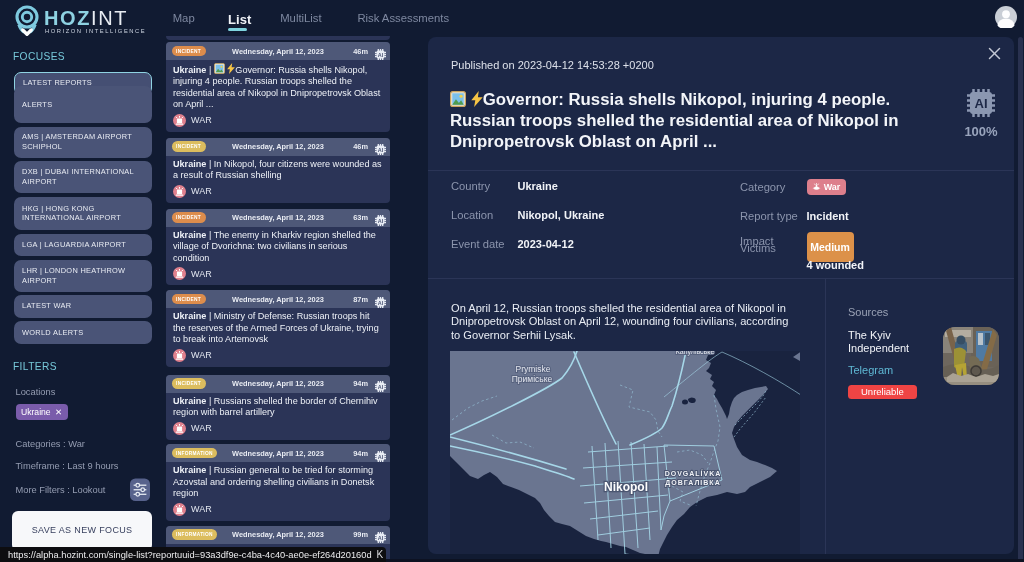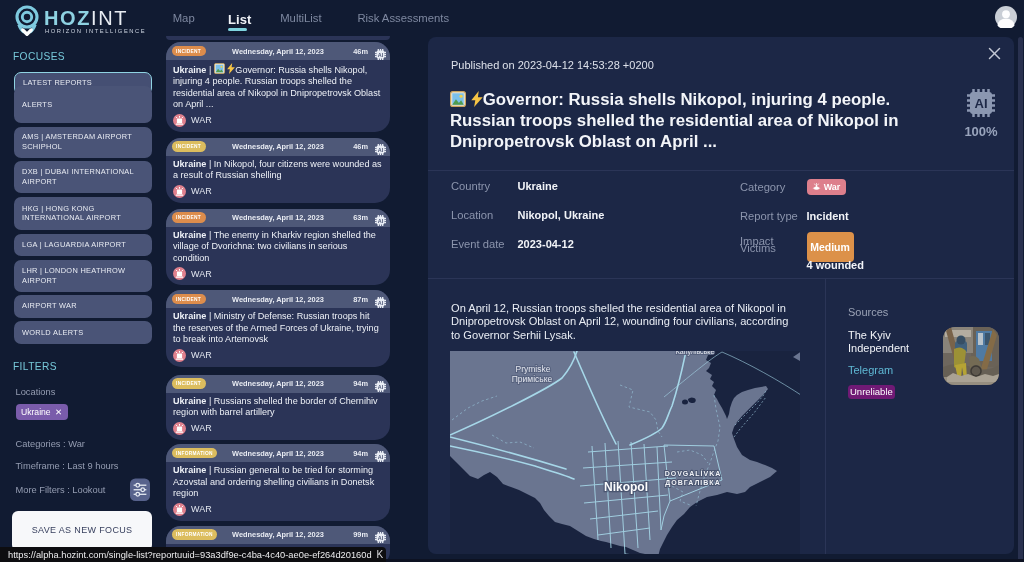--- a/index.html
+++ b/index.html
@@ -4,21 +4,21 @@
 *{margin:0;padding:0;box-sizing:border-box}
 html,body{width:1024px;height:562px;overflow:hidden;background:#111b32;font-family:"Liberation Sans",sans-serif}
 #page{position:relative;width:1024px;height:562px;background:#111b32;overflow:hidden}
 .abs{position:absolute}
 
 .sbtn{position:absolute;left:13.5px;width:138px;background:#4a5477;border-radius:7px;color:#e9ecf3;font-size:7.4px;letter-spacing:.3px;display:flex;align-items:center;padding-left:8.5px;line-height:9.7px}
 .sbtn.active{background:#454f73;border:1.5px solid #8fd3e2}
 .shead{position:absolute;left:13px;color:#77c9da;font-size:10.2px;letter-spacing:.4px;font-weight:400}
 .flab{position:absolute;left:15.5px;color:#959db2;font-size:9.3px}
 
-.card{position:absolute;left:166px;width:224px;border-radius:15px;overflow:hidden;background:#2b3457}
+.card{position:absolute;left:166px;width:224px;border-radius:4px;overflow:hidden;background:#2b3457}
 .chead{height:18.2px;background:#4e5878;display:flex;align-items:center;position:relative}
 .badge{border-radius:8px;color:#fff;font-weight:700;font-size:4.8px;letter-spacing:.3px;padding:2.9px 4.5px;margin-left:5.5px}
 .b-or{background:#dd8d4c}
 .b-ye{background:#dcbd5e}
 .cdate{position:absolute;left:0;right:0;text-align:center;color:#e8ebf2;font-weight:700;font-size:7.4px}
 .ctime{position:absolute;right:22px;color:#e8ebf2;font-weight:700;font-size:7.4px}
 .cchip{position:absolute;right:4px;top:3.6px}
 .cbody{padding:3.3px 7px 0 7px;color:#eef1f7;font-size:9.1px;line-height:11.5px}
 .cbody b{font-weight:700}
 .cfoot{display:flex;align-items:center;margin:3px 0 0 7px;color:#e2e6ef;font-size:9px}
@@ -42,21 +42,21 @@
 <div class="abs" style="left:45px;top:28px;font-size:5.8px;letter-spacing:1.55px;color:#cdd4e0">HORIZON INTELLIGENCE</div>
 
 <div class="shead" style="top:51px">FOCUSES</div>
 <div class="sbtn active" style="top:71.5px;height:23.5px">LATEST REPORTS</div>
 <div class="sbtn" style="top:86px;height:37px">ALERTS</div>
 <div class="sbtn" style="top:126.5px;height:31px">AMS | AMSTERDAM AIRPORT<br>SCHIPHOL</div>
 <div class="sbtn" style="top:161px;height:32px">DXB | DUBAI INTERNATIONAL<br>AIRPORT</div>
 <div class="sbtn" style="top:233.5px;height:22.5px">LGA | LAGUARDIA AIRPORT</div>
 <div class="sbtn" style="top:197px;height:32.5px">HKG | HONG KONG<br>INTERNATIONAL AIRPORT</div>
 <div class="sbtn" style="top:259.5px;height:32px">LHR | LONDON HEATHROW<br>AIRPORT</div>
-<div class="sbtn" style="top:294.5px;height:23px">AIRPORT WAR</div>
+<div class="sbtn" style="top:294.5px;height:23px">LATEST WAR</div>
 <div class="sbtn" style="top:321px;height:23px">WORLD ALERTS</div>
 
 <div class="shead" style="top:361px">FILTERS</div>
 <div class="flab" style="top:387px">Locations</div>
 <div class="abs" style="left:15.5px;top:403.5px;height:16.5px;background:#7a5cab;border-radius:4px;color:#fff;font-size:8.6px;display:flex;align-items:center;padding:0 5.5px">Ukraine&nbsp;<span style="font-size:8.5px;margin-left:2px">✕</span></div>
 <div class="flab" style="top:439px">Categories : War</div>
 <div class="flab" style="top:460.5px">Timeframe : Last 9 hours</div>
 <div class="flab" style="top:485px">More Filters : Lookout</div>
 <svg class="abs" style="left:130px;top:478px" width="20" height="23.5" viewBox="0 0 22 25">
  <rect x="0" y="0" width="22" height="25" rx="6" fill="#57628c"></rect>
@@ -379,21 +379,21 @@
   <text x="243" y="125" font-size="7" font-weight="700" letter-spacing="1" fill="#f0f2f6" stroke="#4a5570" stroke-width="2">DOVGALÍVKA</text>
   <text x="243" y="134" font-size="7" font-weight="700" letter-spacing="1" fill="#f0f2f6" stroke="#4a5570" stroke-width="2">ДОВГАЛIВКА</text>
  </g>
 </svg>
 </div>
 
 <div class="abs" style="left:824.5px;top:278px;width:1px;height:276px;background:#2b3557"></div>
 <div class="abs" style="left:848px;top:305.5px;font-size:11px;color:#9aa2b5">Sources</div>
 <div class="abs" style="left:848px;top:328.5px;font-size:11px;line-height:13.6px;color:#f3f5f9">The Kyiv<br>Independent</div>
 <div class="abs" style="left:848px;top:364px;font-size:11px;color:#5fb8d4">Telegram</div>
-<div class="abs" style="left:848px;top:384.5px;height:14px;background:#701a75;border-radius:3.5px;color:#fff;font-size:9.5px;display:inline-flex;align-items:center;padding:0 2px">Unreliable</div>
+<div class="abs" style="left:848px;top:384.5px;height:14px;background:#ef4444;border-radius:3.5px;color:#fff;font-size:9.5px;display:inline-flex;align-items:center;padding:0 13px">Unreliable</div>
 <div id="thumb" class="abs" style="left:943px;top:327px;width:56px;height:58px;border-radius:12px;overflow:hidden">
 <svg width="56" height="58" viewBox="0 0 56 58">
  <rect width="56" height="58" fill="#6e675e"></rect>
  <rect x="28" y="0" width="28" height="40" fill="#6a6257"></rect>
  <rect x="33" y="4" width="16" height="30" fill="#4f7aa3"></rect>
  <rect x="35" y="6" width="5" height="12" fill="#b9c3cb"></rect>
  <rect x="42" y="6" width="5" height="12" fill="#3a556e"></rect>
  <path d="M0,0 h30 v26 h-30 Z" fill="#8a847a"></path>
         <rect x="2" y="3" width="26" height="7" fill="#b3aca0"></rect>
  <path d="M2,0 L18,58 24,58 8,0 Z" fill="#79634a"></path>

